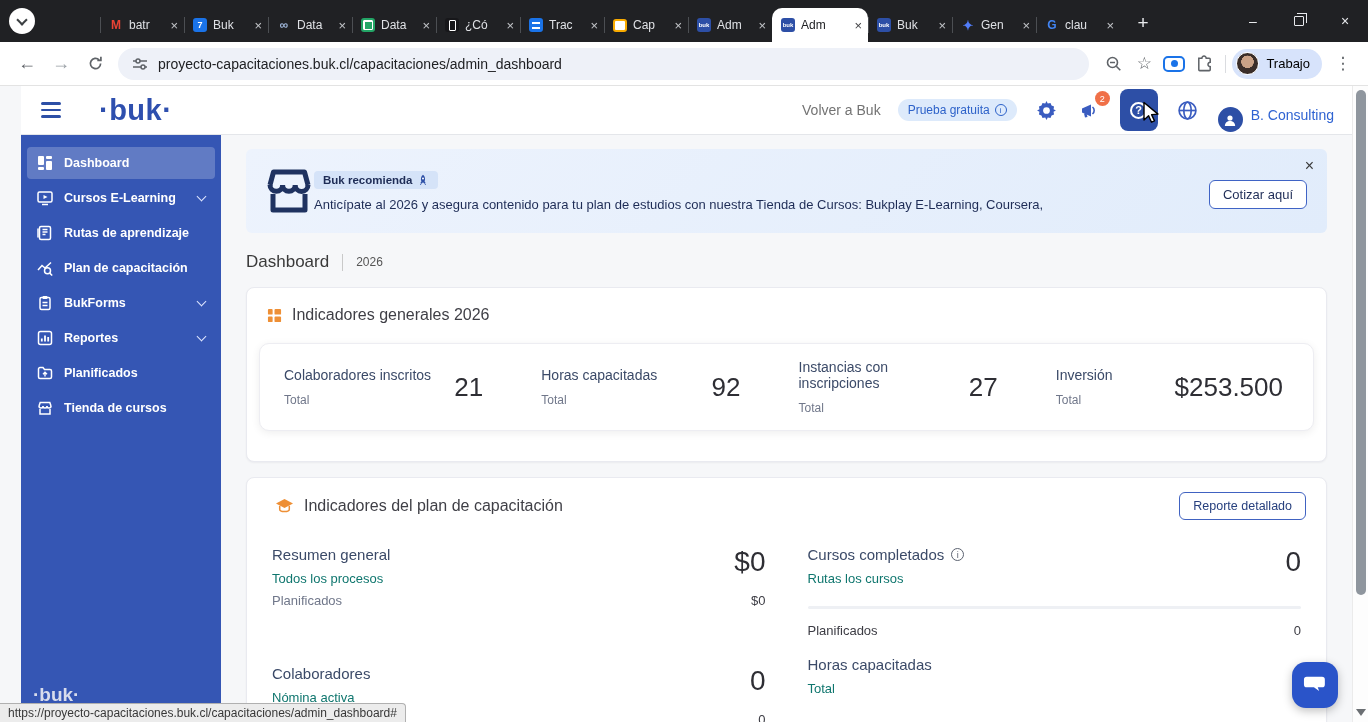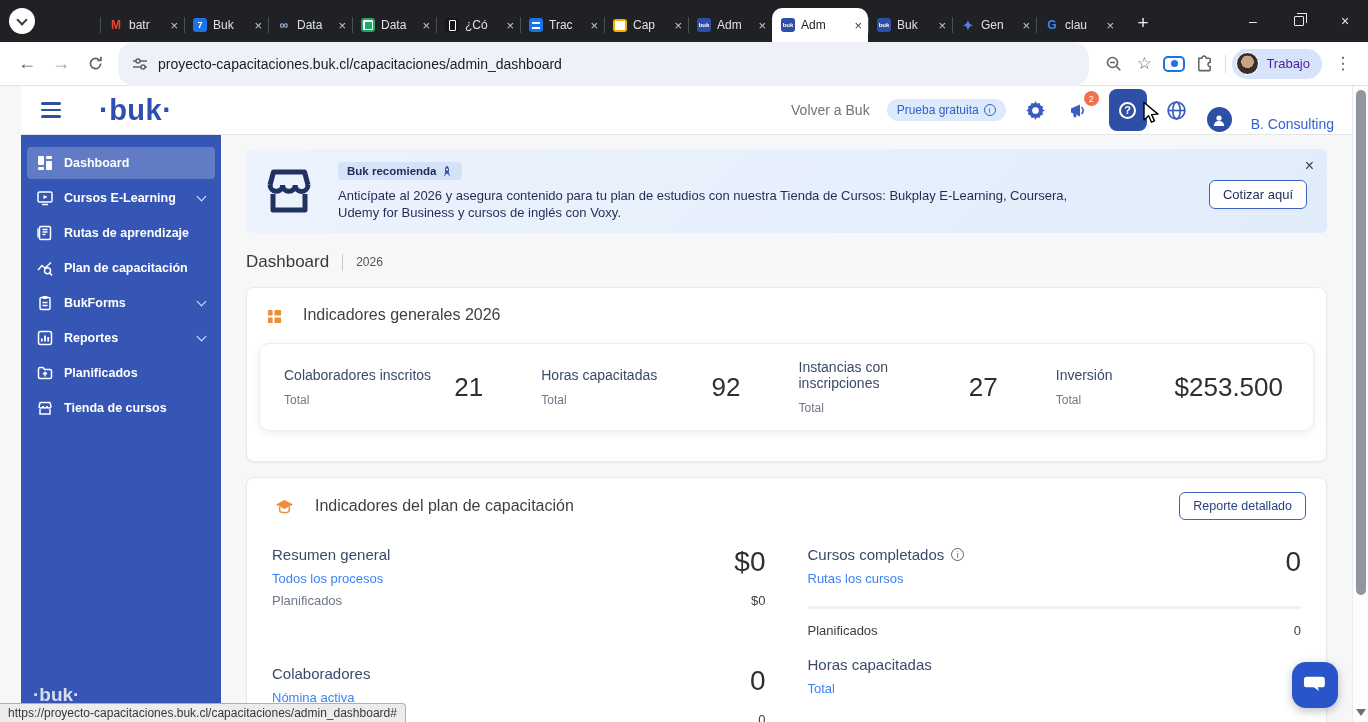--- a/index.html
+++ b/index.html
@@ -32,94 +32,94 @@
   .newtab { width:30px; height:30px; margin:0 0 4px 8px; color:#e8eaed; font-size:19px; display:flex; align-items:center; justify-content:center; }
   .win-controls { margin-left:auto; display:flex; height:42px; align-items:center; }
   .win-controls span { width:46px; height:42px; display:flex; align-items:center; justify-content:center; color:#e8eaed; font-size:14px; }
   .restore-glyph { width:10px; height:10px; border:1.2px solid #e8eaed; border-radius:1px; position:relative; }
   .restore-glyph::after { content:""; position:absolute; left:2px; top:-4px; width:9px; height:9px; border-top:1.2px solid #e8eaed; border-right:1.2px solid #e8eaed; }
 
   
   .toolbar { height:44px; background:#fff; display:flex; align-items:center; padding:0 10px; border-bottom:1px solid #e3e3e3; }
   .navbtn { width:34px; height:34px; display:flex; align-items:center; justify-content:center; font-size:18px; color:#5f6368; }
   .navbtn.fwd { color:#9aa0a6; }
-  .omnibox { flex:1; height:44px; margin:0 10px 0 6px; background:#eef1f8; border-radius:16px; display:flex; align-items:center; padding:0 14px; gap:10px; }
+  .omnibox { flex:1; height:32px; margin:0 10px 0 6px; background:#eef1f8; border-radius:16px; display:flex; align-items:center; padding:0 14px; gap:10px; }
   .omni-url { font-size:14px; color:#202124; white-space:nowrap; overflow:hidden; }
   .tb-icon { width:30px; height:30px; display:flex; align-items:center; justify-content:center; color:#5f6368; font-size:17px; }
   .pip { width:22px; height:16px; border:2px solid #1a73e8; border-radius:5px; display:flex; align-items:center; justify-content:center; }
   .pip i { width:7px; height:7px; background:#1a73e8; border-radius:50%; }
   .tb-sep { width:1px; height:18px; background:#dadce0; margin:0 6px; }
   .profile-chip { height:30px; background:#d7e3fb; border-radius:16px; display:flex; align-items:center; gap:7px; padding:0 12px 0 4px; margin-right:6px; }
   .profile-chip .pavatar { width:23px; height:23px; border-radius:50%; background:radial-gradient(circle at 50% 42%, #caa287 0 38%, #3a2e2a 40% 100%); border:1px solid #fff; }
-  .profile-chip b { font-size:13px; font-weight:normal; color:#4c1d95; }
+  .profile-chip b { font-size:13px; font-weight:normal; color:#000000; }
 
   
   .app { position:absolute; top:86px; left:0; right:16px; bottom:0; background:#f6f7f9;padding-left:21px; }
   .app-header { height:49px; background:#fff; border-bottom:1px solid #e4e6ea; display:flex; align-items:center; padding:0 18px 0 20px; }
   .hamburger { width:20px; display:flex; flex-direction:column; gap:4px; margin-right:38px; }
   .hamburger i { height:2.5px; background:#2d4fa6; border-radius:2px; }
   .buk-logo { font-size:29px; font-weight:bold; color:#2e4fae; letter-spacing:.5px; }
   .hdr-right { margin-left:auto; display:flex; align-items:center; gap:17px; }
   .volver { font-size:14px; color:#737373; }
   .trial-pill { background:#ddeafb; color:#2d62c9; font-size:12px; border-radius:12px; padding:4px 10px; display:flex; align-items:center; gap:5px; }
   .i-circ { width:12px; height:12px; border:1.2px solid #2d62c9; border-radius:50%; font-size:8px; display:inline-flex; align-items:center; justify-content:center; font-style:normal; }
   .hdr-ic { position:relative; display:flex; align-items:center; justify-content:center; width:26px; height:26px; }
   .badge { position:absolute; top:-6px; right:-7px; min-width:15px; height:15px; background:#f07048; color:#fff; border-radius:8px; font-size:9px; display:flex; align-items:center; justify-content:center; padding:0 3px; }
   .help-btn { width:38px; height:42px; background:#2d4fa6; border-radius:8px; display:flex; align-items:center; justify-content:center; }
   .help-circ { width:17px; height:17px; border:2px solid #fff; border-radius:50%; color:#fff; font-size:11px; font-weight:bold; display:flex; align-items:center; justify-content:center; }
-  .account { display:flex; align-items:flex-end; gap:19px;margin-top:19px; }
+  .account { display:flex; align-items:flex-start; gap:8px;margin-top:19px; }
   .acc-avatar { width:25px; height:25px; border-radius:50%; background:#2d4fa6; display:flex; align-items:center; justify-content:center; }
   .acc-name { font-size:14px; color:#2f63d2; }
 
   .app-body { display:flex; height:calc(100% - 49px); }
 
   
   .sidebar { position:relative; width:200px; background:#3556b4; padding-top:9px; flex:0 0 200px; }
   .side-item { display:flex; align-items:center; gap:11px; height:32px; margin:3px 6px; padding:0 10px; border-radius:4px; color:#fff; font-size:12.5px; font-weight:bold; }
   .side-item.active { background:rgba(255,255,255,.22); }
   .side-item svg { flex:0 0 16px; }
   .side-chev { margin-left:auto; width:7px; height:7px; border-right:1.6px solid #dfe6ff; border-bottom:1.6px solid #dfe6ff; transform:rotate(45deg); margin-top:-3px; }
   .side-foot { position:absolute; left:12px; bottom:16px; font-size:19px; font-weight:bold; color:#d8dcec; }
 
   
   .content { flex:1; padding:14px 25px; position:relative; overflow:hidden; }
 
   .banner { position:relative; height:84px; border-radius:6px; background:linear-gradient(135deg,#edf3fd 0%,#e1ecfb 100%); display:flex; align-items:center; padding:0 18px; }
-  .banner-text { margin-left:24px; }
+  .banner-text { }
   .reco-pill { display:inline-flex; align-items:center; gap:5px; background:#d5e3f8; border-radius:4px; padding:3px 9px; font-size:11.5px; font-weight:bold; color:#1e2c56; margin-bottom:7px; }
   .banner-line { font-size:13px; color:#1e2c56; line-height:17px; }
   .banner-close { position:absolute; top:9px; right:13px; font-size:16px; color:#3a3a3a; line-height:16px; }
   .cta-btn { position:absolute; right:20px; top:31px; background:#fff; border:1px solid #3f63c5; border-radius:6px; padding:6px 13px; font-size:13px; color:#1e2c56; }
 
   .breadcrumb { display:flex; align-items:center; gap:13px; margin-top:19px; }
   .bc-main { font-size:17px; color:#3a3a3a; }
   .bc-sep { width:1px; height:17px; background:#c9c9c9; }
   .bc-sub { font-size:12px; color:#555; }
 
   .card { background:#fff; border:1px solid #e9eaf0; border-radius:8px; box-shadow:0 1px 2px rgba(16,24,40,.05); }
-  .card-head { display:flex; align-items:flex-end; gap:21px; }
+  .card-head { display:flex; align-items:center; gap:10px; }
   .card-title { font-size:16px; color:#3f3f46; }
 
   .card1 { margin-top:15px; height:175px; padding:18px 12px 0 12px; }
   .inner-card { margin:19px 0 0 0; height:88px; background:#fff; border:1px solid #ededf2; border-radius:10px; box-shadow:0 2px 8px rgba(0,0,0,.07); display:flex; align-items:center; padding:0 12px; }
   .metric { flex:1; display:flex; align-items:center; padding:0 12px; }
   .m-label { font-size:14px; color:#3b4a68; }
   .m-sub { font-size:12px; color:#70778a; margin-top:10px; }
   .m-value { margin-left:auto; font-size:26px; color:#2e2e34; padding-right:34px; }
   .metric:last-child .m-value { padding-right:6px; }
   .card1 .card-head, .card2 .card-head { padding:0 8px; }
 
   .card2 { margin-top:15px; height:290px; padding:14px 12px 0 12px; }
   .card2-headrow { display:flex; align-items:center; justify-content:space-between; padding:0 8px; }
   .report-btn { background:#fff; border:1px solid #4062c1; border-radius:6px; padding:6px 13px; font-size:12.5px; color:#27407e; }
   .plan-body { display:flex; gap:42px; margin-top:26px; padding:0 13px; }
   .plan-col { flex:1; }
   .stat-head { display:flex; justify-content:space-between; }
   .sh-title { font-size:15px; color:#3b4a68; display:flex; align-items:center; gap:7px; }
-  .sh-sub { font-size:13px; color:#3b82f6; margin-top:8px; }
+  .sh-sub { font-size:13px; color:#0f766e; margin-top:8px; }
   .sh-value { font-size:28px; color:#2e2e34; line-height:32px; }
   .stat-row { display:flex; justify-content:space-between; font-size:13px; margin-top:7px; }
   .sr-label { color:#70778a; }
   .sr-value { color:#3c3c44; }
   .divider { height:3px; border-radius:2px; background:#eef0f4; margin-top:20px; }
   .info-dot { width:13px; height:13px; border:1.3px solid #5b6270; border-radius:50%; font-size:9px; color:#5b6270; display:inline-flex; align-items:center; justify-content:center; font-style:normal; }
 
   .chat-fab { position:absolute; left:1292px; top:662px; width:46px; height:46px; border-radius:14px; background:#2a54c9; display:flex; align-items:center; justify-content:center; box-shadow:0 3px 10px rgba(0,0,0,.25); z-index:30; }
 
   
@@ -388,21 +388,20 @@
           <div class="banner-text">
             <div class="reco-pill">
               <span>Buk recomienda</span>
               <svg width="12" height="12" viewBox="0 0 12 12">
                   <path d="M6 .8c2 1.5 2.6 4 1.6 6.6l1.2 1.8-1.8.1L6 8.2 5 9.3l-1.8-.1 1.2-1.8C3.4 4.8 4 2.3 6 .8z" fill="#2d4fa6"></path>
                   <circle cx="6" cy="4.4" r="1" fill="#fff"></circle>
                   <path d="M3.4 10.8l1-1.3M8.6 10.8l-1-1.3" stroke="#2d4fa6" stroke-width="1"></path>
                 </svg>
             </div>
             <div class="banner-line">Anticípate al 2026 y asegura contenido para tu plan de estudios con nuestra Tienda de Cursos: Bukplay E-Learning, Coursera,</div>
-            <div class="banner-line">Udemy for Business y cursos de inglés con Voxy.</div>
           </div>
           <span class="banner-close">×</span>
           <button class="cta-btn">Cotizar aquí</button>
         </div>
 
         <div class="breadcrumb">
           <span class="bc-main">Dashboard</span>
           <span class="bc-sep"></span>
           <span class="bc-sub">2026</span>
         </div>

